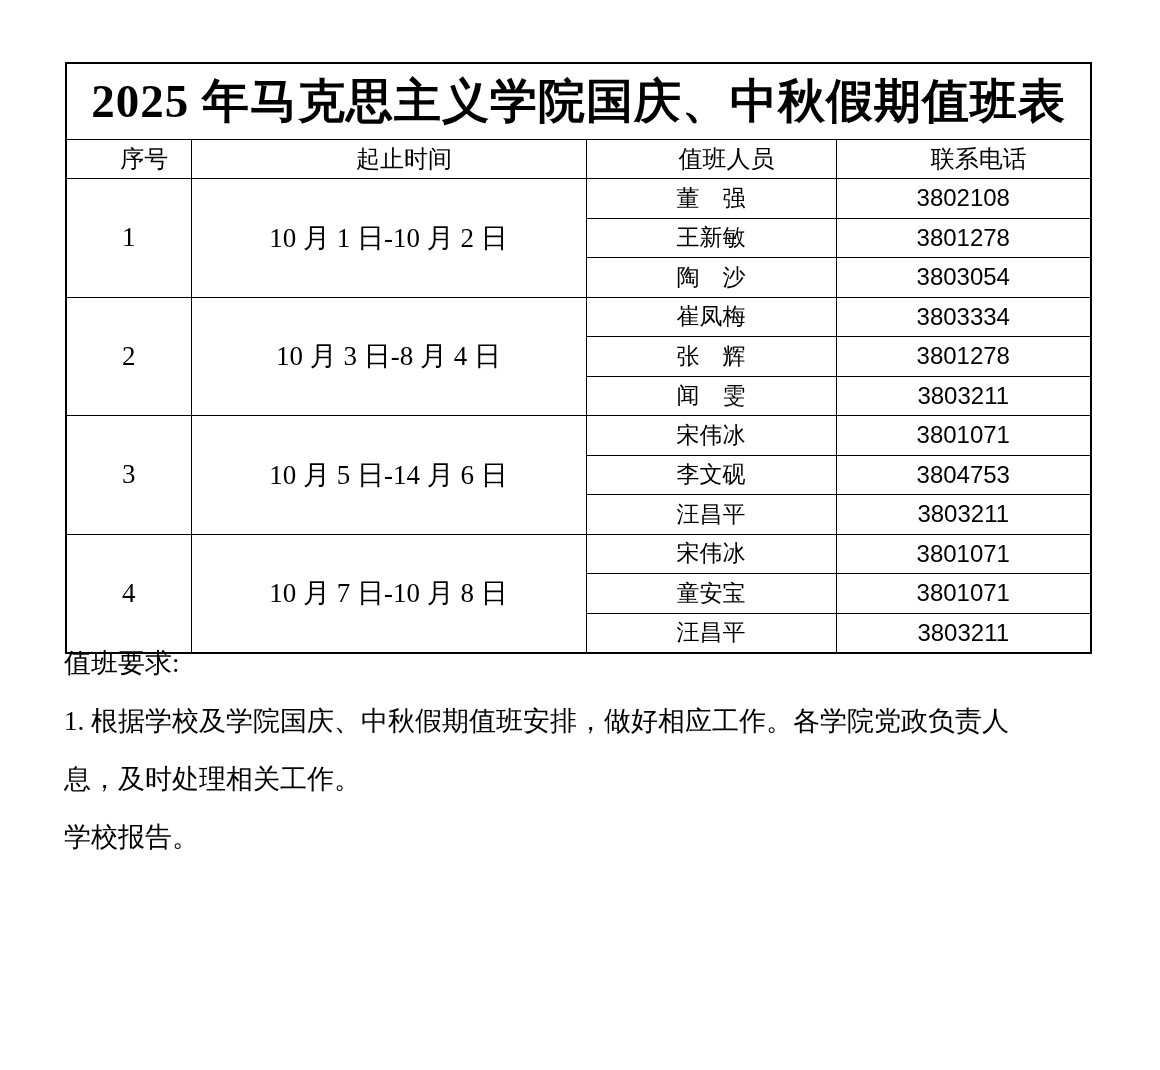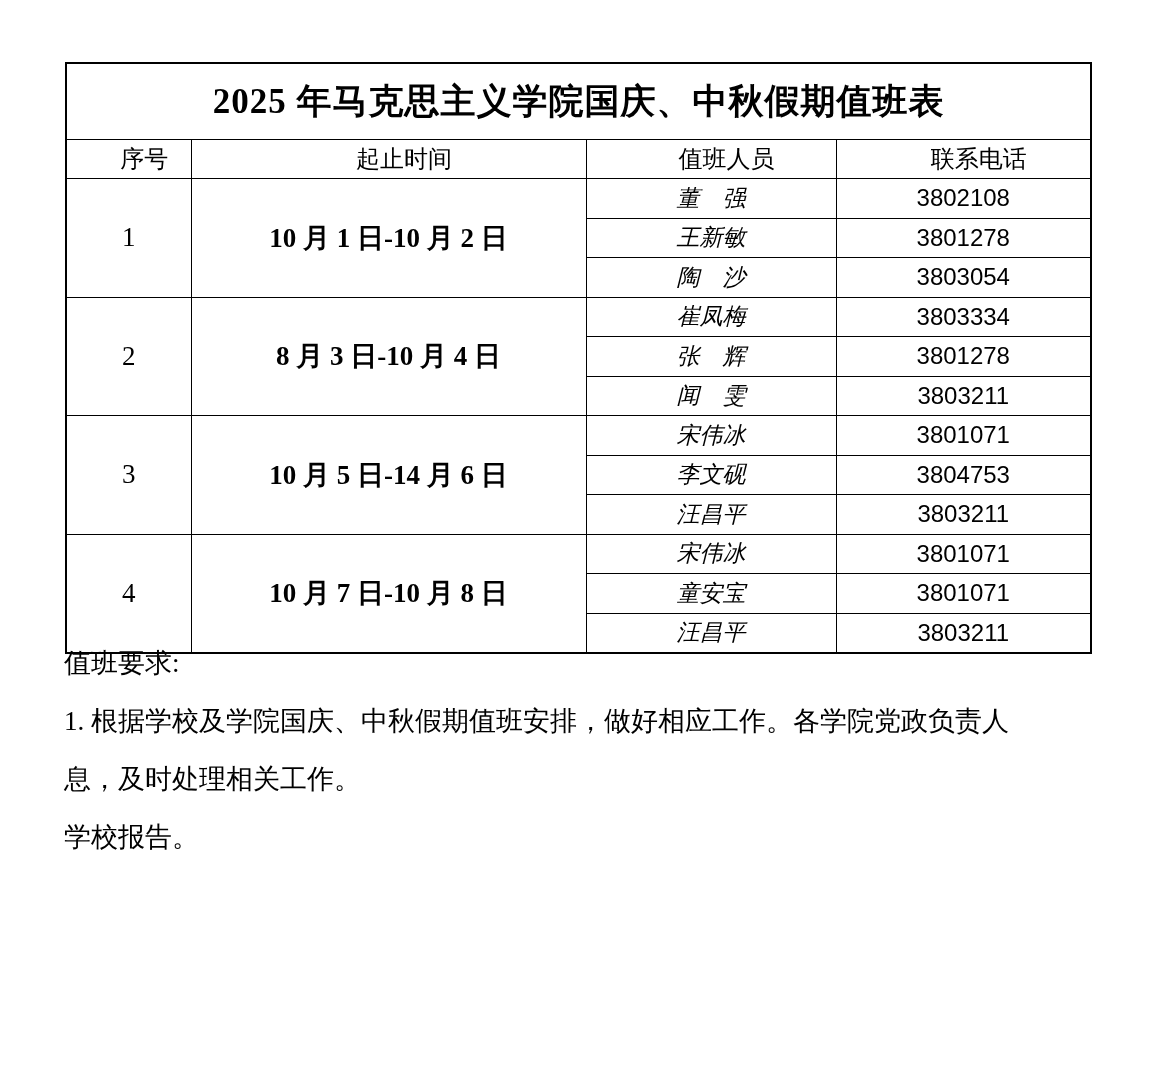--- a/index.html
+++ b/index.html
@@ -29,43 +29,41 @@
     padding: 0;
     text-align: center;
     vertical-align: middle;
     font-family: "Liberation Serif", serif;
     color: #000000;
     overflow: hidden;
     white-space: pre;
   }
   .title-row td {
     height: 75px;
-    font-size: 35px;
+    font-size: 47px;
     font-weight: bold;
     letter-spacing: 1px;
   }
   .header-row th {
     height: 38px;
     font-size: 24px;
     font-weight: normal;
     padding-left: 31px;
   }
   .data-row td {
     height: 38.5px;
   }
   .cell-serial {
     font-size: 27px;
   }
   .cell-period {
     font-size: 27px;
-    font-weight: bold;
   }
   .cell-name {
     font-size: 23px;
-    font-style: italic;
   }
   .cell-phone {
     font-family: "Liberation Sans", sans-serif !important;
     font-size: 24px;
     font-weight: 500;
   }
   .notes {
     position: absolute;
     left: 64px;
     top: 634px;
@@ -115,21 +113,21 @@
       <td class="cell-name">王新敏</td>
       <td class="cell-phone">3801278</td>
     </tr>
     <tr class="data-row">
       <td class="cell-name">陶　沙</td>
       <td class="cell-phone">3803054</td>
     </tr>
 
     <tr class="data-row">
       <td class="cell-serial" rowspan="3">2</td>
-      <td class="cell-period" rowspan="3">8 月 3 日-10 月 4 日</td>
+      <td class="cell-period" rowspan="3">10 月 3 日-8 月 4 日</td>
       <td class="cell-name">崔凤梅</td>
       <td class="cell-phone">3803334</td>
     </tr>
     <tr class="data-row">
       <td class="cell-name">张　辉</td>
       <td class="cell-phone">3801278</td>
     </tr>
     <tr class="data-row">
       <td class="cell-name">闻　雯</td>
       <td class="cell-phone">3803211</td>

